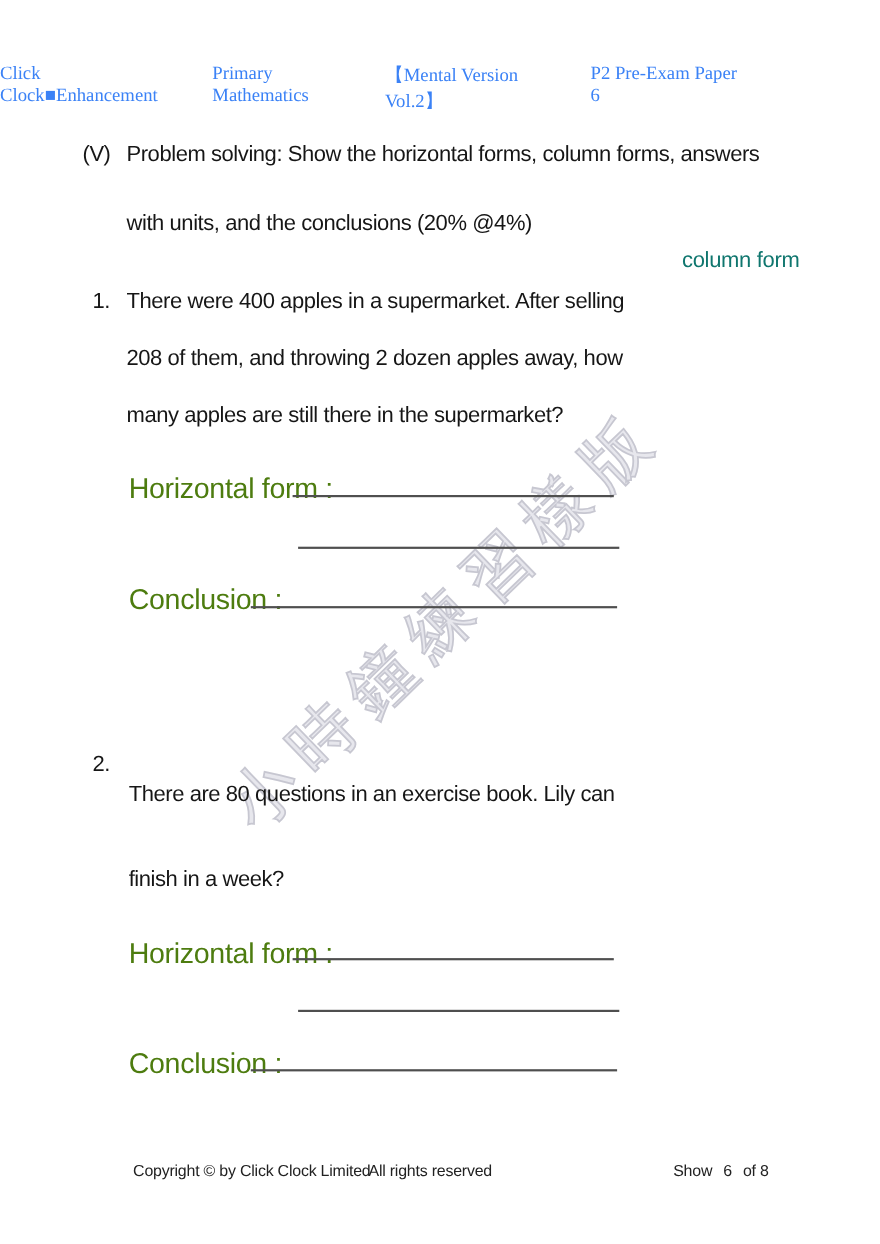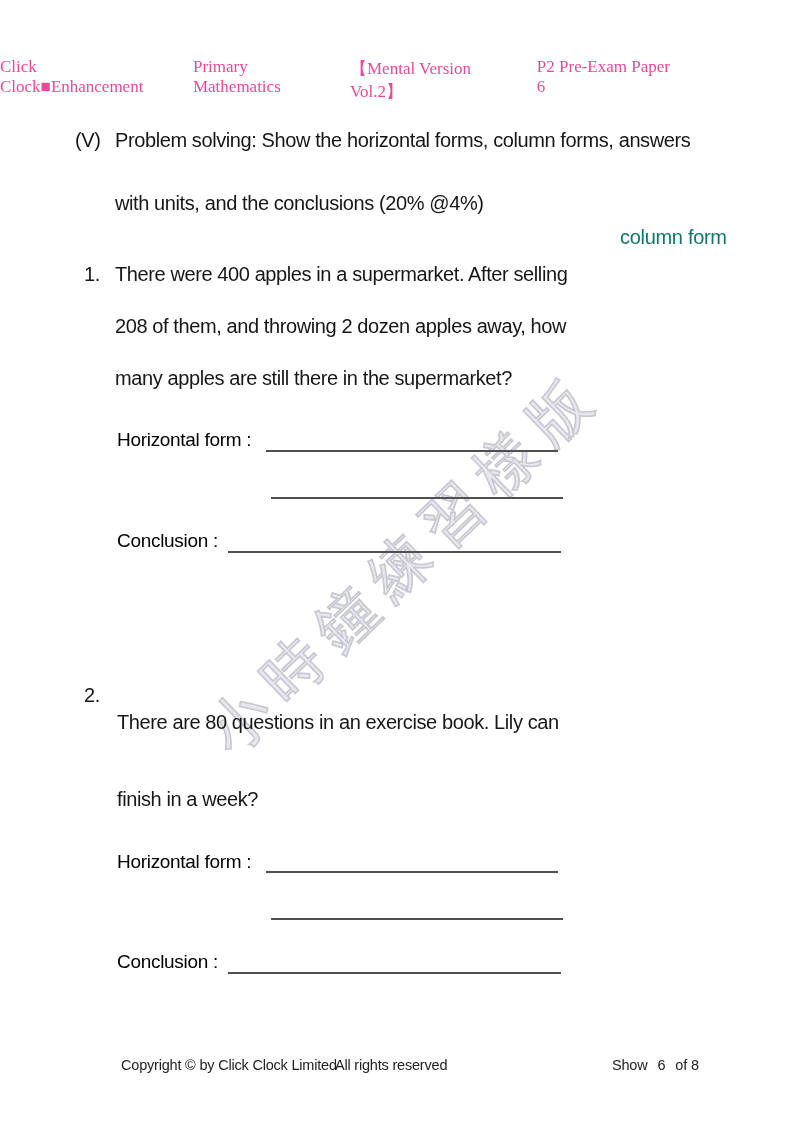--- a/index.html
+++ b/index.html
@@ -10,25 +10,25 @@
     overflow:hidden;
     font-family:"Liberation Sans", sans-serif;
     color:#1b1b1b;
   }
   .abs{position:absolute;white-space:nowrap;}
   
   .hdr{
     position:absolute;top:57px;left:0;width:676px;
     display:flex;justify-content:center;gap:17px;
     font-family:"Liberation Serif", serif;
-    font-size:17px;color:#ec4899;
+    font-size:17px;color:#3b82f6;
   }
   
   .q{font-size:20px;letter-spacing:-0.4px;color:#161616;}
-  .lbl{font-size:19px;letter-spacing:-0.3px;color:#000000;}
+  .lbl{font-size:26px;letter-spacing:-0.3px;color:#4d7c0f;}
   .note{font-size:20px;letter-spacing:-0.3px;color:#0f766e;}
   
   .blank{position:absolute;height:2px;background:#4f4f4f;}
   
   .watermark{
     position:absolute;left:405px;top:563px;
     transform:translate(-50%,-50%) rotate(-44deg);
     transform-origin:center center;
     font-size:60px;letter-spacing:14px;white-space:nowrap;
     color:#e7e7ed;

